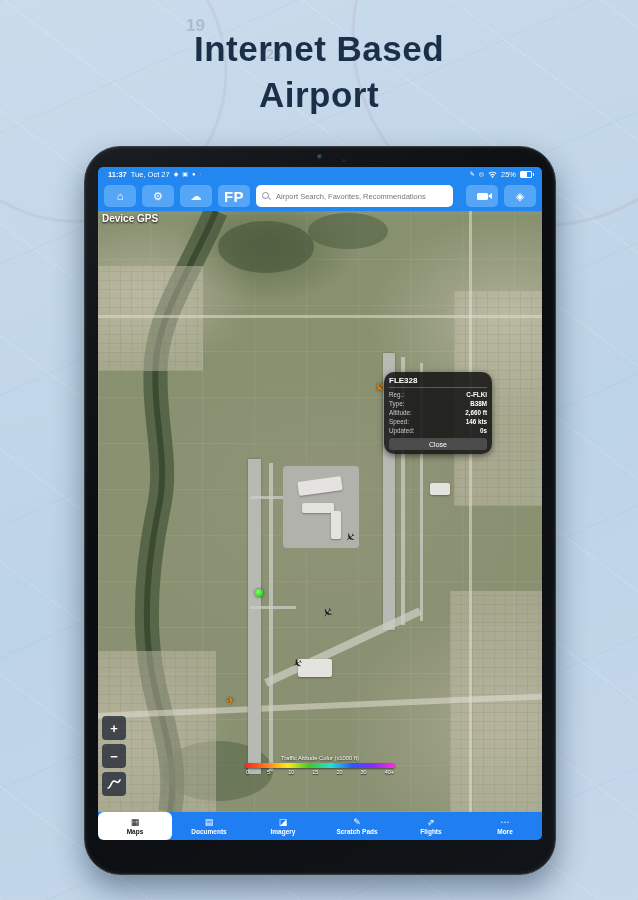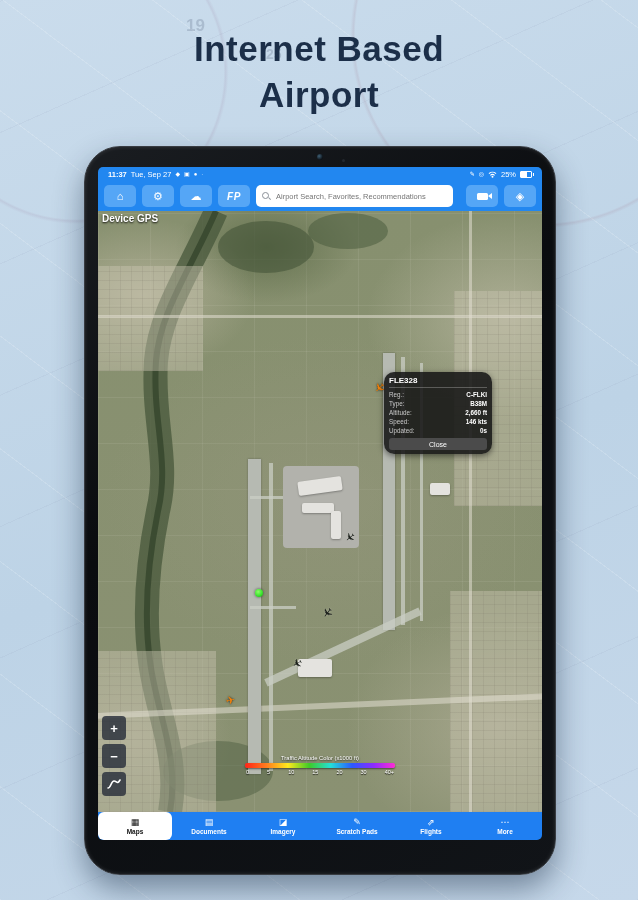--- a/index.html
+++ b/index.html
@@ -33,21 +33,21 @@
   .sb-ico{font-size:6px;line-height:1;}
   .battery{position:relative;width:10px;height:5px;border:1px solid #fff;border-radius:1px;display:inline-block;}
   .battery i{position:absolute;left:0;top:0;bottom:0;width:60%;background:#fff;}
   .battery::after{content:"";position:absolute;right:-3px;top:1px;width:1.5px;height:3px;background:#fff;}
   .wifi-svg{width:9px;height:8px;display:block;}
   
   .toolbar{height:30px;flex:0 0 30px;background:var(--bar-blue,#2287f0);display:flex;align-items:center;
     gap:6px;padding:0 6px;}
   .tb-btn{flex:0 0 auto;width:32px;height:22px;border:none;border-radius:5px;background:var(--button-blue,#55a6f6);
     color:#fff;font-size:11px;display:flex;align-items:center;justify-content:center;cursor:pointer;padding:0;}
-  .tb-btn.fp{font-size:10px;font-weight:bold;letter-spacing:0.5px;font-style:italic;}
+  .tb-btn.fp{font-size:15px;font-weight:bold;letter-spacing:0.5px;}
   .searchbox{flex:0 0 185px;height:22px;background:#fff;border-radius:5px;display:flex;align-items:center;
     gap:4px;padding:0 6px;justify-content:flex-end;}
   .searchbox input{border:none;outline:none;flex:1;font-size:7.5px;color:#333;background:transparent;
     font-family:"Liberation Sans","DejaVu Sans",sans-serif;}
   .mag{position:relative;width:8px;height:8px;flex:0 0 8px;}
   .mag::before{content:"";position:absolute;left:0;top:0;width:5px;height:5px;border:1.3px solid #8a9097;border-radius:50%;}
   .mag::after{content:"";position:absolute;left:5.5px;top:5.5px;width:3px;height:1.3px;background:#8a9097;transform:rotate(45deg);}
   .tb-spacer{flex:1;}
   .cam-ico{position:relative;width:11px;height:7px;background:#fff;border-radius:1.5px;display:inline-block;}
   .cam-ico::after{content:"";position:absolute;right:-4px;top:0.5px;border-left:4px solid #fff;
@@ -123,21 +123,21 @@
 
   <div class="tablet">
     <div class="camera"></div>
     <div class="camera2"></div>
 
     <div class="screen">
 
       <div class="statusbar">
         <div class="sb-left">
           <span class="sb-time">11:37</span>
-          <span class="sb-date">Tue, Sep 27</span>
+          <span class="sb-date">Tue, Oct 27</span>
           <span class="sb-ico">◆</span>
           <span class="sb-ico">▣</span>
           <span class="sb-ico">●</span>
           <span class="sb-ico">·</span>
         </div>
         <div class="sb-right">
           <span class="sb-ico">✎</span>
           <span class="sb-ico">◎</span>
           <svg class="wifi-svg" viewBox="0 0 10 9">
             <path d="M1,4 A6,6 0 0 1 9,4" fill="none" stroke="#fff" stroke-width="1.2"></path>

